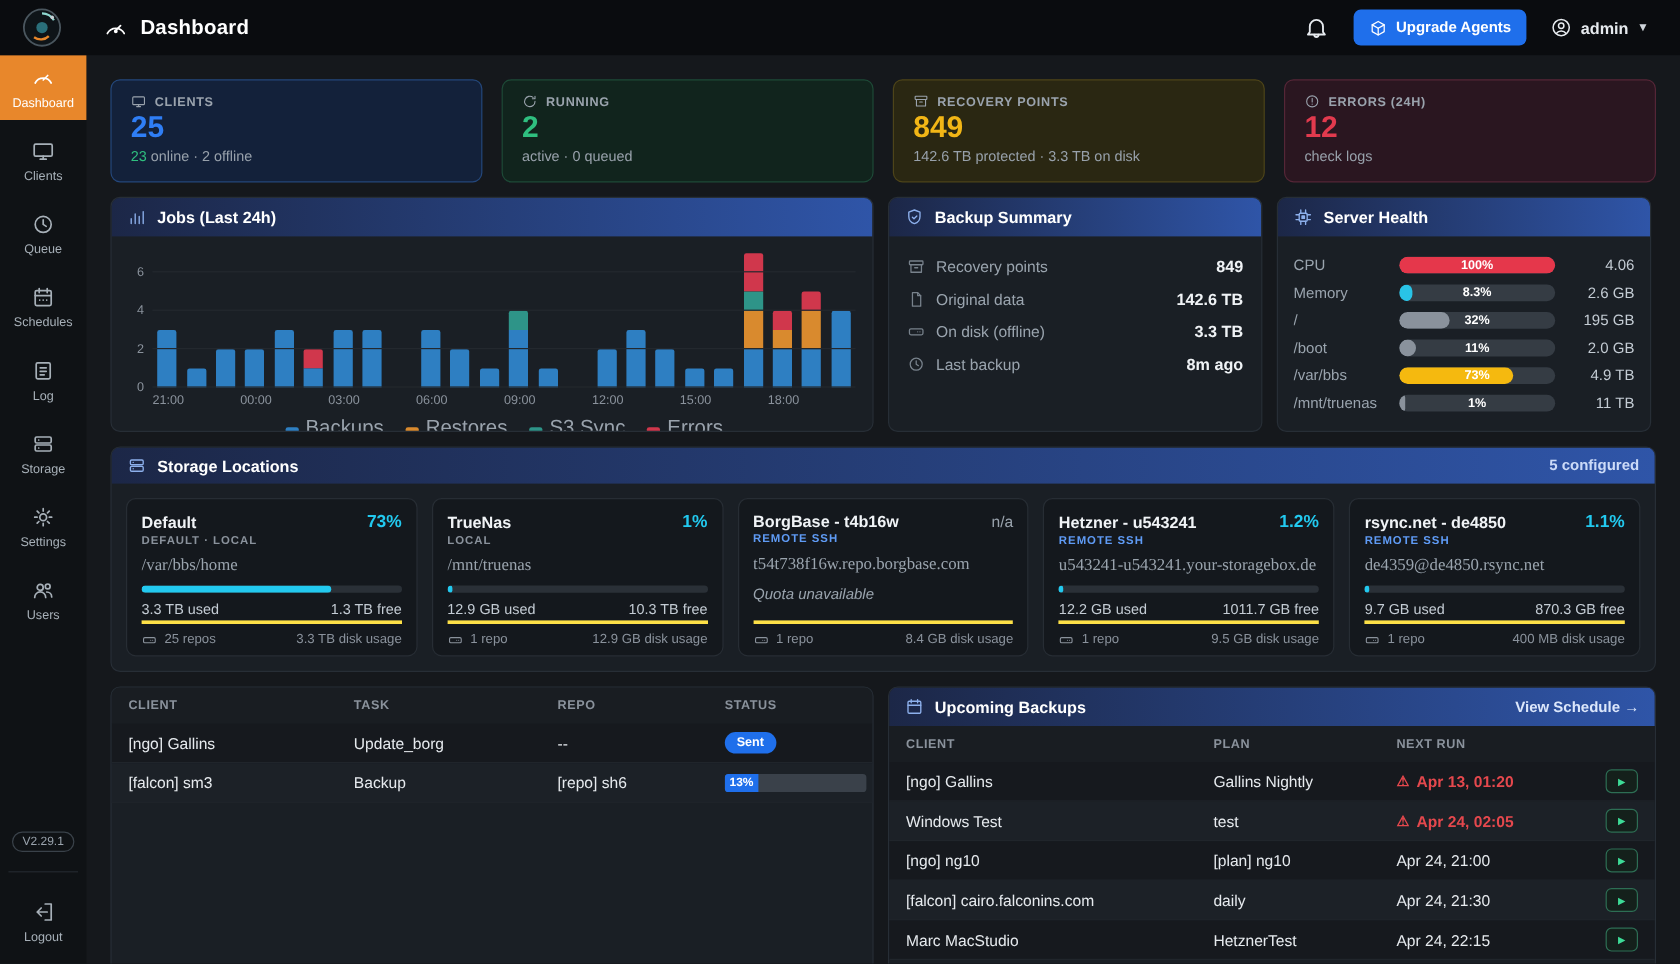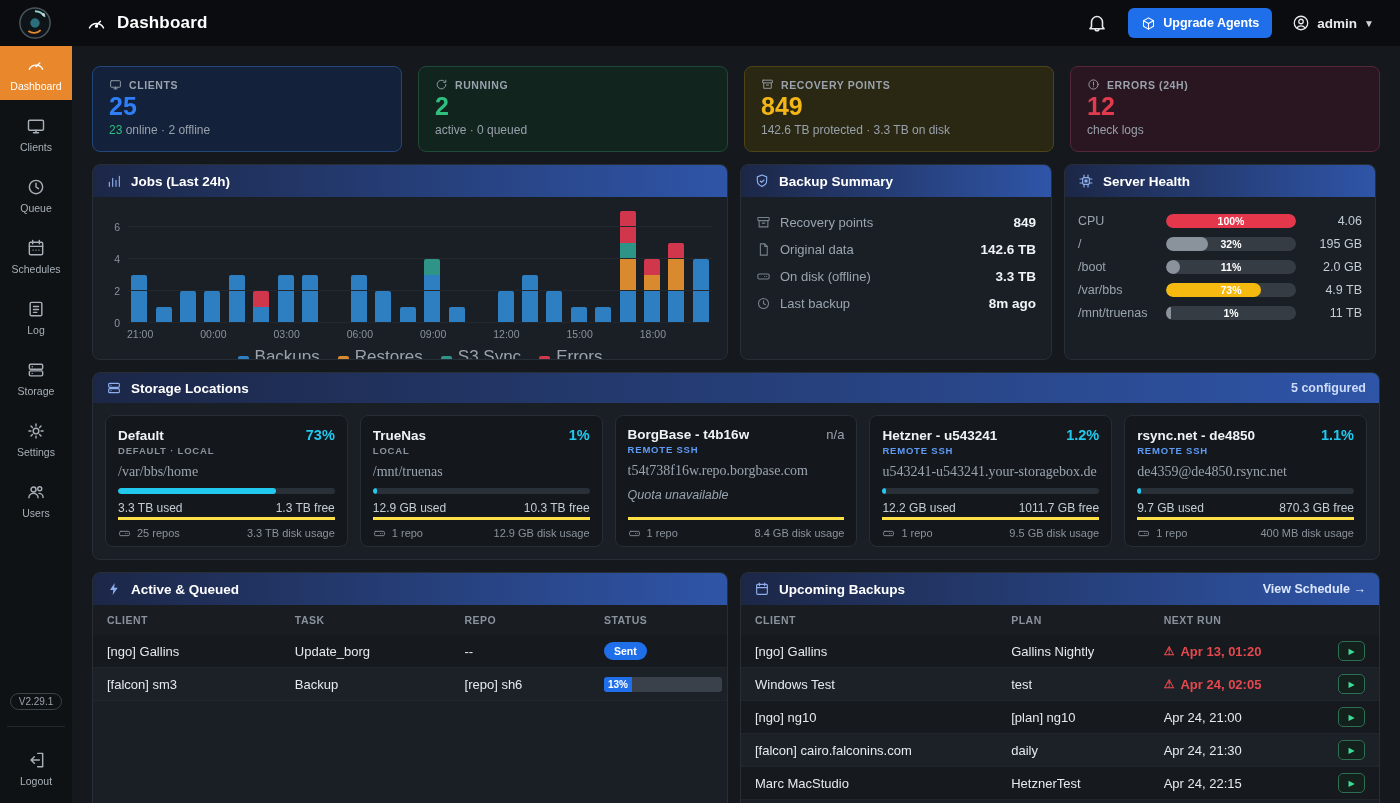--- a/index.html
+++ b/index.html
@@ -563,20 +563,28 @@
       <div class="health-body" id="health-rows">
           <div class="health-row">
             <span class="h-label">CPU</span>
             <div class="h-track">
               <div class="h-fill" style="width: 100%; background: rgb(229, 55, 75);"></div>
               <span class="h-pct">100%</span>
             </div>
             <span class="h-value">4.06</span>
           </div>
           <div class="health-row">
+            <span class="h-label">Memory</span>
+            <div class="h-track">
+              <div class="h-fill" style="width: 8.3%; background: rgb(41, 195, 230);"></div>
+              <span class="h-pct">8.3%</span>
+            </div>
+            <span class="h-value">2.6 GB</span>
+          </div>
+          <div class="health-row">
             <span class="h-label">/</span>
             <div class="h-track">
               <div class="h-fill" style="width: 32%; background: rgb(138, 146, 156);"></div>
               <span class="h-pct">32%</span>
             </div>
             <span class="h-value">195 GB</span>
           </div>
           <div class="health-row">
             <span class="h-label">/boot</span>
             <div class="h-track">
@@ -733,26 +741,20 @@
               <span>1 repo</span>
             </span>
             <span>400 MB disk usage</span>
           </div>
         </div>
       </div>
   </div>
 
   <div class="row4">
     <div class="panel">
-      <div class="panel-header">
-        <svg viewBox="0 0 24 24">
-            <path d="M13 3L6 13.5h5L10 21l7.5-11h-5.2z" fill="currentColor" stroke="none"></path>
-          </svg>
-        <span>Active &amp; Queued</span>
-      </div>
       <div class="tbl-head" id="aq-head">
           <span class="aq-c1">CLIENT</span>
           <span class="aq-c2">TASK</span>
           <span class="aq-c3">REPO</span>
           <span class="aq-c4">STATUS</span>
         </div>
       <div id="aq-body">
           <div class="tbl-row">
             <span class="aq-c1">[ngo] Gallins</span>
             <span class="aq-c2">Update_borg</span>

